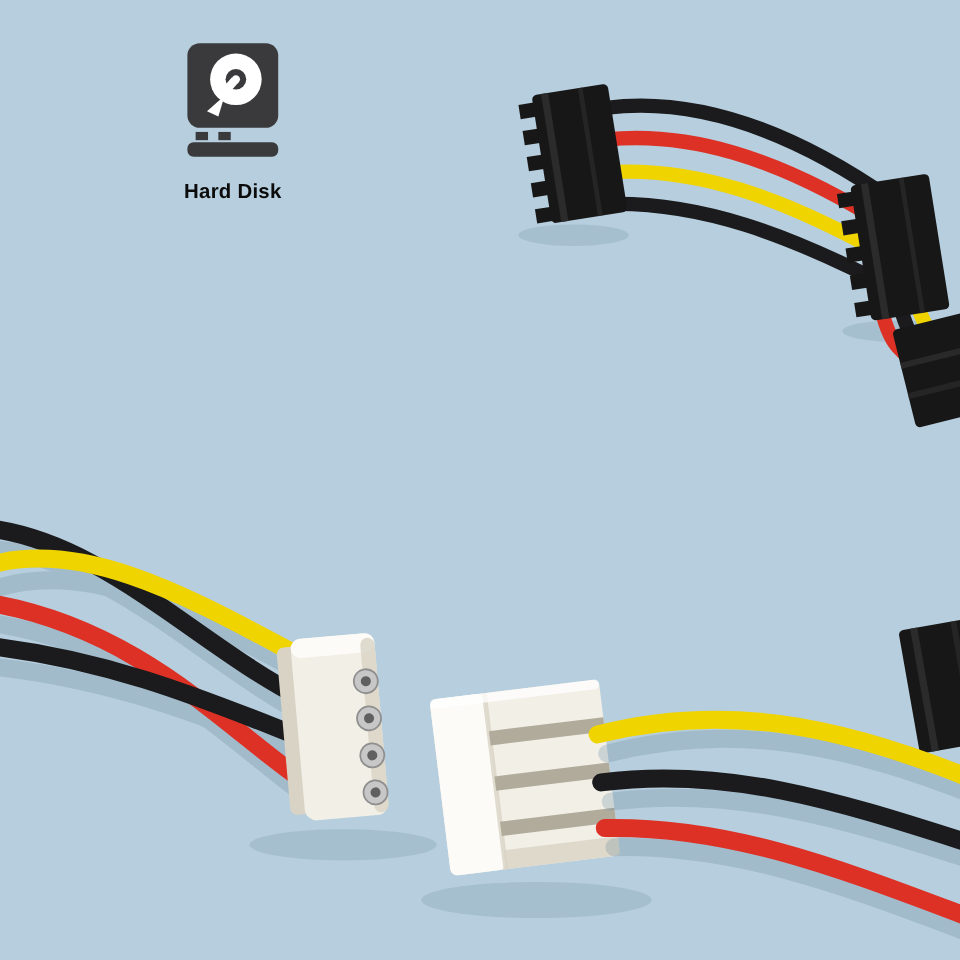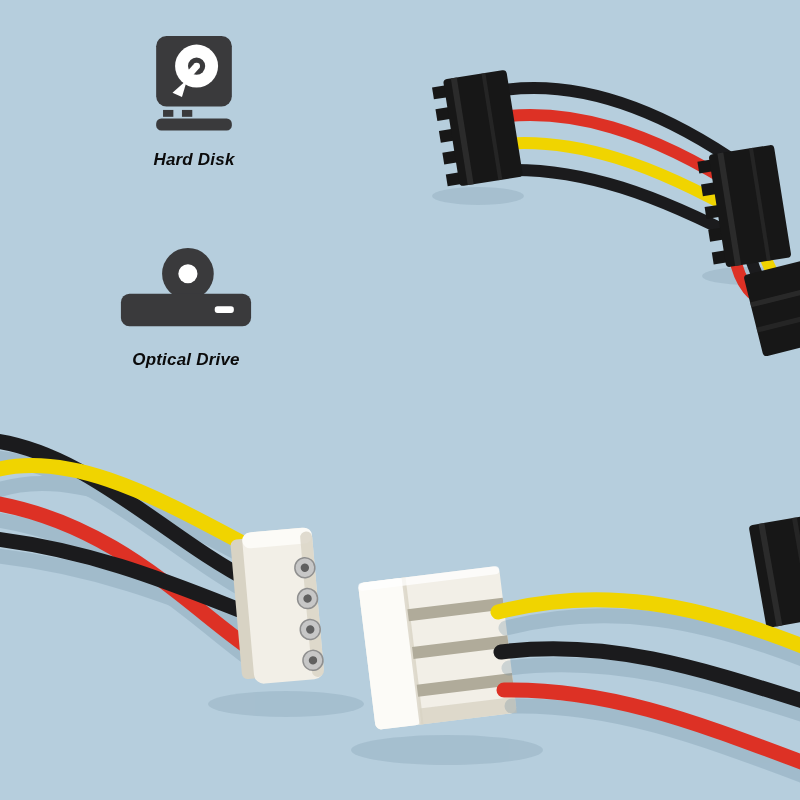--- a/index.html
+++ b/index.html
@@ -2,21 +2,21 @@
 <html><head>
 <meta charset="utf-8">
 <style>
   * { margin: 0; padding: 0; box-sizing: border-box; }
   html, body { width: 800px; height: 800px; background: #b6cedd; }
   .scene {
     position: relative; width: 800px; height: 800px; overflow: hidden;
     font-family: "Liberation Sans", sans-serif;
   }
   .scene svg.cables { position: absolute; left: 0; top: 0; display: block; }
-  .legend-item { position: absolute; display: flex; flex-direction: column; align-items: center; font-style: italic; }
+  .legend-item { position: absolute; display: flex; flex-direction: column; align-items: center; }
   .legend-item.hdd { left: 118px; top: 34px; width: 152px; }
   .legend-item.odd { left: 100px; top: 244px; width: 172px; }
   .legend-label {
     margin-top: 14px; font-size: 17px; font-weight: 700; color: #0b0b0b;
     letter-spacing: 0.2px; white-space: nowrap;
   }
   .wire { fill: none; stroke-linecap: round; }
 </style>
 </head>
 <body>
@@ -144,23 +144,14 @@
       <circle cx="53" cy="37" r="4" fill="#ffffff"></circle>
       <path d="M 52 38 L 38 54" stroke-width="8" fill="none" stroke="#ffffff"></path>
       <polygon points="25,68 42,53 36,73" fill="#ffffff"></polygon>
       <rect x="14" y="88" width="12" height="8" fill="#3a3a3c"></rect>
       <rect x="36" y="88" width="12" height="8" fill="#3a3a3c"></rect>
       <rect x="6" y="98" width="88" height="14" rx="6" fill="#3a3a3c"></rect>
     </svg>
     <div class="legend-label">Hard Disk</div>
   </div>
 
-  <div class="legend-item odd">
-    <svg width="134" height="92" viewBox="0 0 140 96">
-      <circle cx="72" cy="31" r="27" fill="#3a3a3c"></circle>
-      <circle cx="72" cy="31" r="10" fill="#ffffff"></circle>
-      <rect x="2" y="52" width="136" height="34" rx="9" fill="#3a3a3c"></rect>
-      <rect x="100" y="65" width="20" height="7" rx="3" fill="#ffffff"></rect>
-    </svg>
-    <div class="legend-label">Optical Drive</div>
-  </div>
 
 </div>
 
 </body></html>

